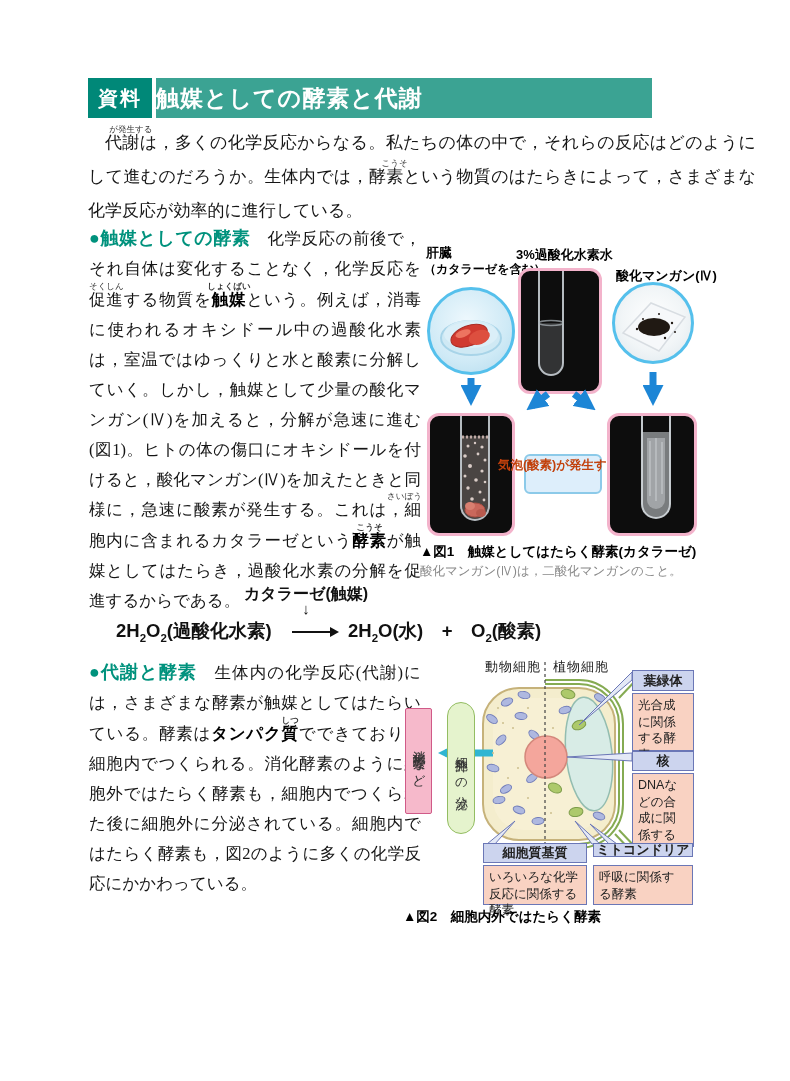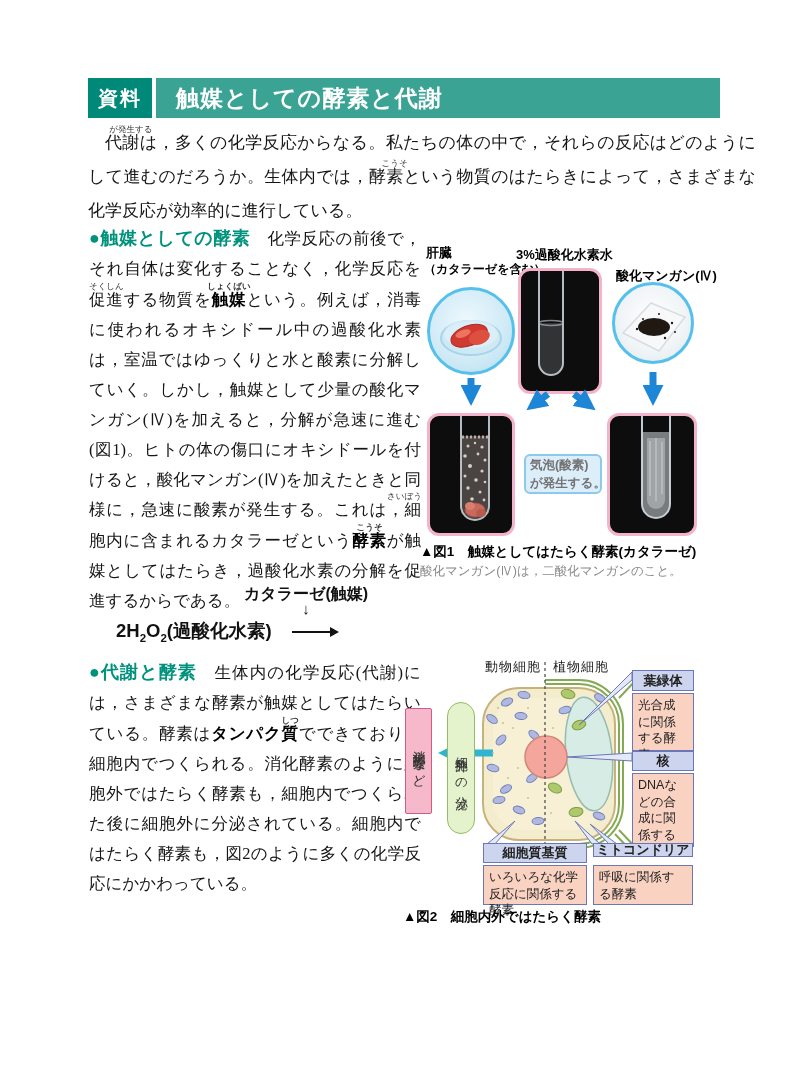--- a/index.html
+++ b/index.html
@@ -2,22 +2,22 @@
 <html lang="ja" style="--tag_bg: #008878; --banner_bg: #3ba393; --heading_teal: #00927d; --photo_border: #f3b3cb; --photo_bg: #0d0d0d; --arrow_blue: #1d86d6; --note_bg: #ddeefb; --note_border: #8ccae9; --circle_border: #55c0ec; --callout_header_bg: #ccd4ee; --callout_body_bg: #f9d2c2; --callout_border: #6b77b6; --digestive_bg: #f6b9cb; --digestive_border: #d05a88; --pill_bg: #e5f3cd; --pill_border: #93bd62; --secretion_arrow: #2fb5d2; --caption_gray: #8a8a8a;"><head>
 <meta charset="utf-8">
 <style>
   html,body{margin:0;padding:0;background:#fff;}
   .page{position:relative;width:790px;height:1081px;background:#fff;overflow:hidden;
         font-family:"Liberation Sans",sans-serif;color:#111;}
   
   .hdr-tag{position:absolute;left:88px;top:78px;width:64px;height:40px;background:var(--tag_bg);
            color:#fff;font-weight:bold;font-size:20px;display:flex;align-items:center;justify-content:center;
            letter-spacing:2px;}
-  .hdr-banner{position:absolute;left:156px;top:78px;width:564px;height:40px;background:var(--banner_bg);
-           color:#fff;font-weight:bold;font-size:23px;display:flex;align-items:center;padding-left:20px;
+  .hdr-banner{position:absolute;left:156px;top:78px;width:496px;height:40px;background:var(--banner_bg);
+           color:#fff;font-weight:bold;font-size:23px;display:flex;align-items:center;
            box-sizing:border-box;letter-spacing:1px;}
   
   .jtext{font-family:"Liberation Serif",serif;color:#151515;text-align:justify;}
   .intro{position:absolute;left:88px;top:126px;width:668px;font-size:17px;line-height:34px;
          text-indent:1em;margin:0;}
   .col{position:absolute;left:88px;width:332px;font-size:16.5px;line-height:30px;margin:1px;}
   .s1{top:222px;}
   .s2{top:656px;}
   .col .h{font-family:"Liberation Sans",sans-serif;font-weight:bold;color:var(--heading_teal);font-size:18px;}
   .jtext b{font-family:"Liberation Sans",sans-serif;font-weight:bold;color:#000;}
@@ -30,21 +30,21 @@
   .flabel{position:absolute;font-size:13px;font-weight:bold;color:#000;white-space:nowrap;}
   .photo{position:absolute;background:var(--photo_bg);border:3px solid var(--photo_border);
          border-radius:12px;overflow:hidden;box-sizing:border-box;}
   .circ{position:absolute;border:3px solid var(--circle_border);border-radius:50%;overflow:hidden;
         box-sizing:border-box;}
   .circ.liver{background:radial-gradient(circle at 45% 38%,#eef8fd,#cfeaf6 60%,#b3dbee);}
   .circ.mno2{background:radial-gradient(circle at 50% 45%,#ffffff,#f1f5f7 55%,#dce6ec);}
   .f1-arrows{position:absolute;left:0;top:0;}
   .note{position:absolute;left:106px;top:212px;width:78px;height:40px;background:var(--note_bg);
         border:2px solid var(--note_border);border-radius:6px;font-size:12.5px;font-weight:bold;
-        line-height:18px;color:#737373;display:flex;flex-direction:column;justify-content:center;
+        line-height:18px;color:#c2410c;display:flex;flex-direction:row;justify-content:center;
         padding-left:4px;box-sizing:border-box;white-space:nowrap;}
   .fcap{position:absolute;font-size:13.5px;font-weight:bold;color:#000;white-space:nowrap;}
   .fsub{position:absolute;font-size:12.5px;color:var(--caption_gray);white-space:nowrap;}
   
   .eq{position:absolute;left:88px;top:584px;width:600px;height:64px;font-family:"Liberation Sans",sans-serif;}
   .eq-cat{position:absolute;left:148px;top:0;width:140px;text-align:center;font-size:16px;font-weight:600;}
   .eq-down{position:absolute;left:206px;top:16px;width:24px;text-align:center;font-size:15px;font-weight:600;}
   .eq-side{position:absolute;top:34px;font-size:18.5px;font-weight:600;white-space:nowrap;}
   .eq-lhs{left:28px;}
   .eq-rhs{left:260px;}
@@ -183,20 +183,21 @@
   </div>
 
   <div class="eq">
     <div class="eq-cat">カタラーゼ(触媒)</div>
     <div class="eq-down">↓</div>
     <div class="eq-side eq-lhs">2H<sub>2</sub>O<sub>2</sub>(過酸化水素)</div>
     <svg class="eq-arr" width="50" height="12">
       <line x1="2" y1="6" x2="40" y2="6" stroke="#111" stroke-width="2"></line>
       <path d="M40,1 L49,6 L40,11 z" fill="#111"></path>
     </svg>
+    <div class="eq-side eq-rhs">2H<sub>2</sub>O(水)　+　O<sub>2</sub>(酸素)</div>
   </div>
 
   <p class="col s2 jtext"><span class="h">●代謝と酵素</span><span>　生体内の化学反応(代謝)には，さまざまな酵素が触媒としてはたらいている。酵素は<b>タンパク</b><b><span class="rb">質<i class="rt">しつ</i></span></b>でできており，細胞内でつくられる。消化酵素のように細胞外ではたらく酵素も，細胞内でつくられた後に細胞外に分泌されている。細胞内ではたらく酵素も，図2のように多くの化学反応にかかわっている。</span></p>
 
   <div class="fig2">
     <svg class="diagram" width="375" height="270">
       <defs>
         <marker id="mc" markerUnits="strokeWidth" markerWidth="3" markerHeight="3" refX="2" refY="1.5" orient="auto">
           <path d="M0,0 L3,1.5 L0,3 z" fill="#2fb5d2"></path>
         </marker>

